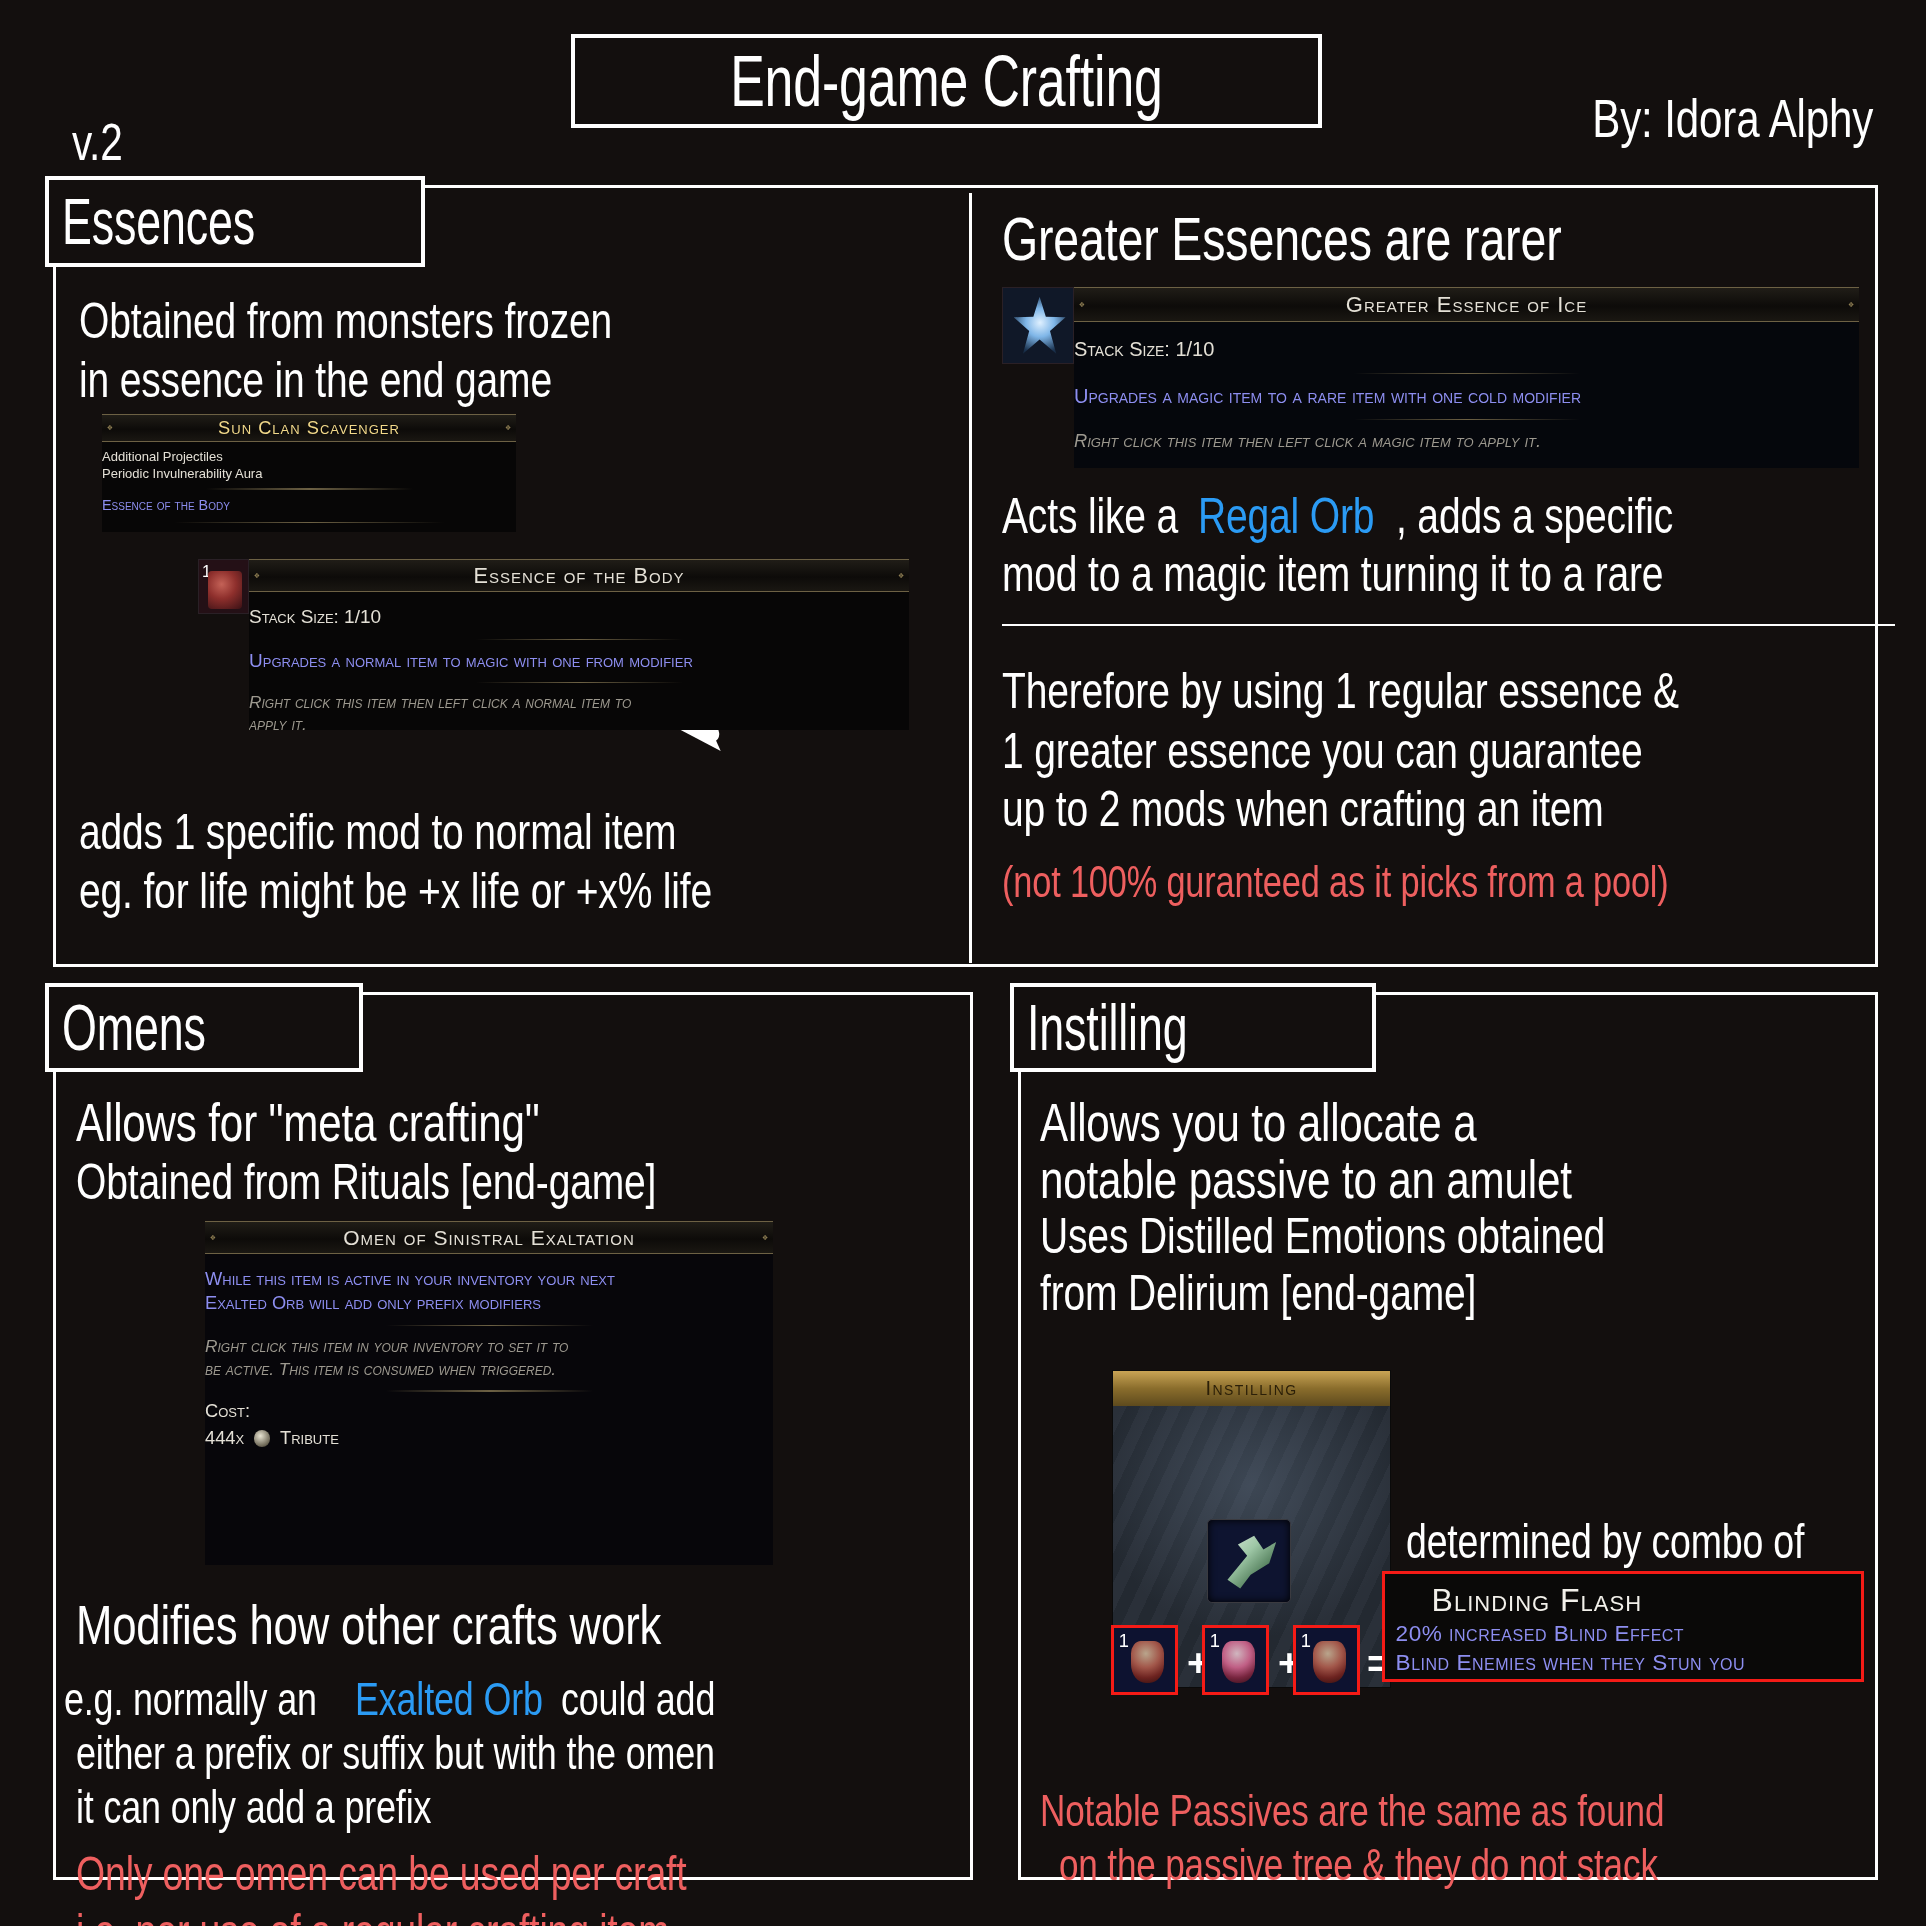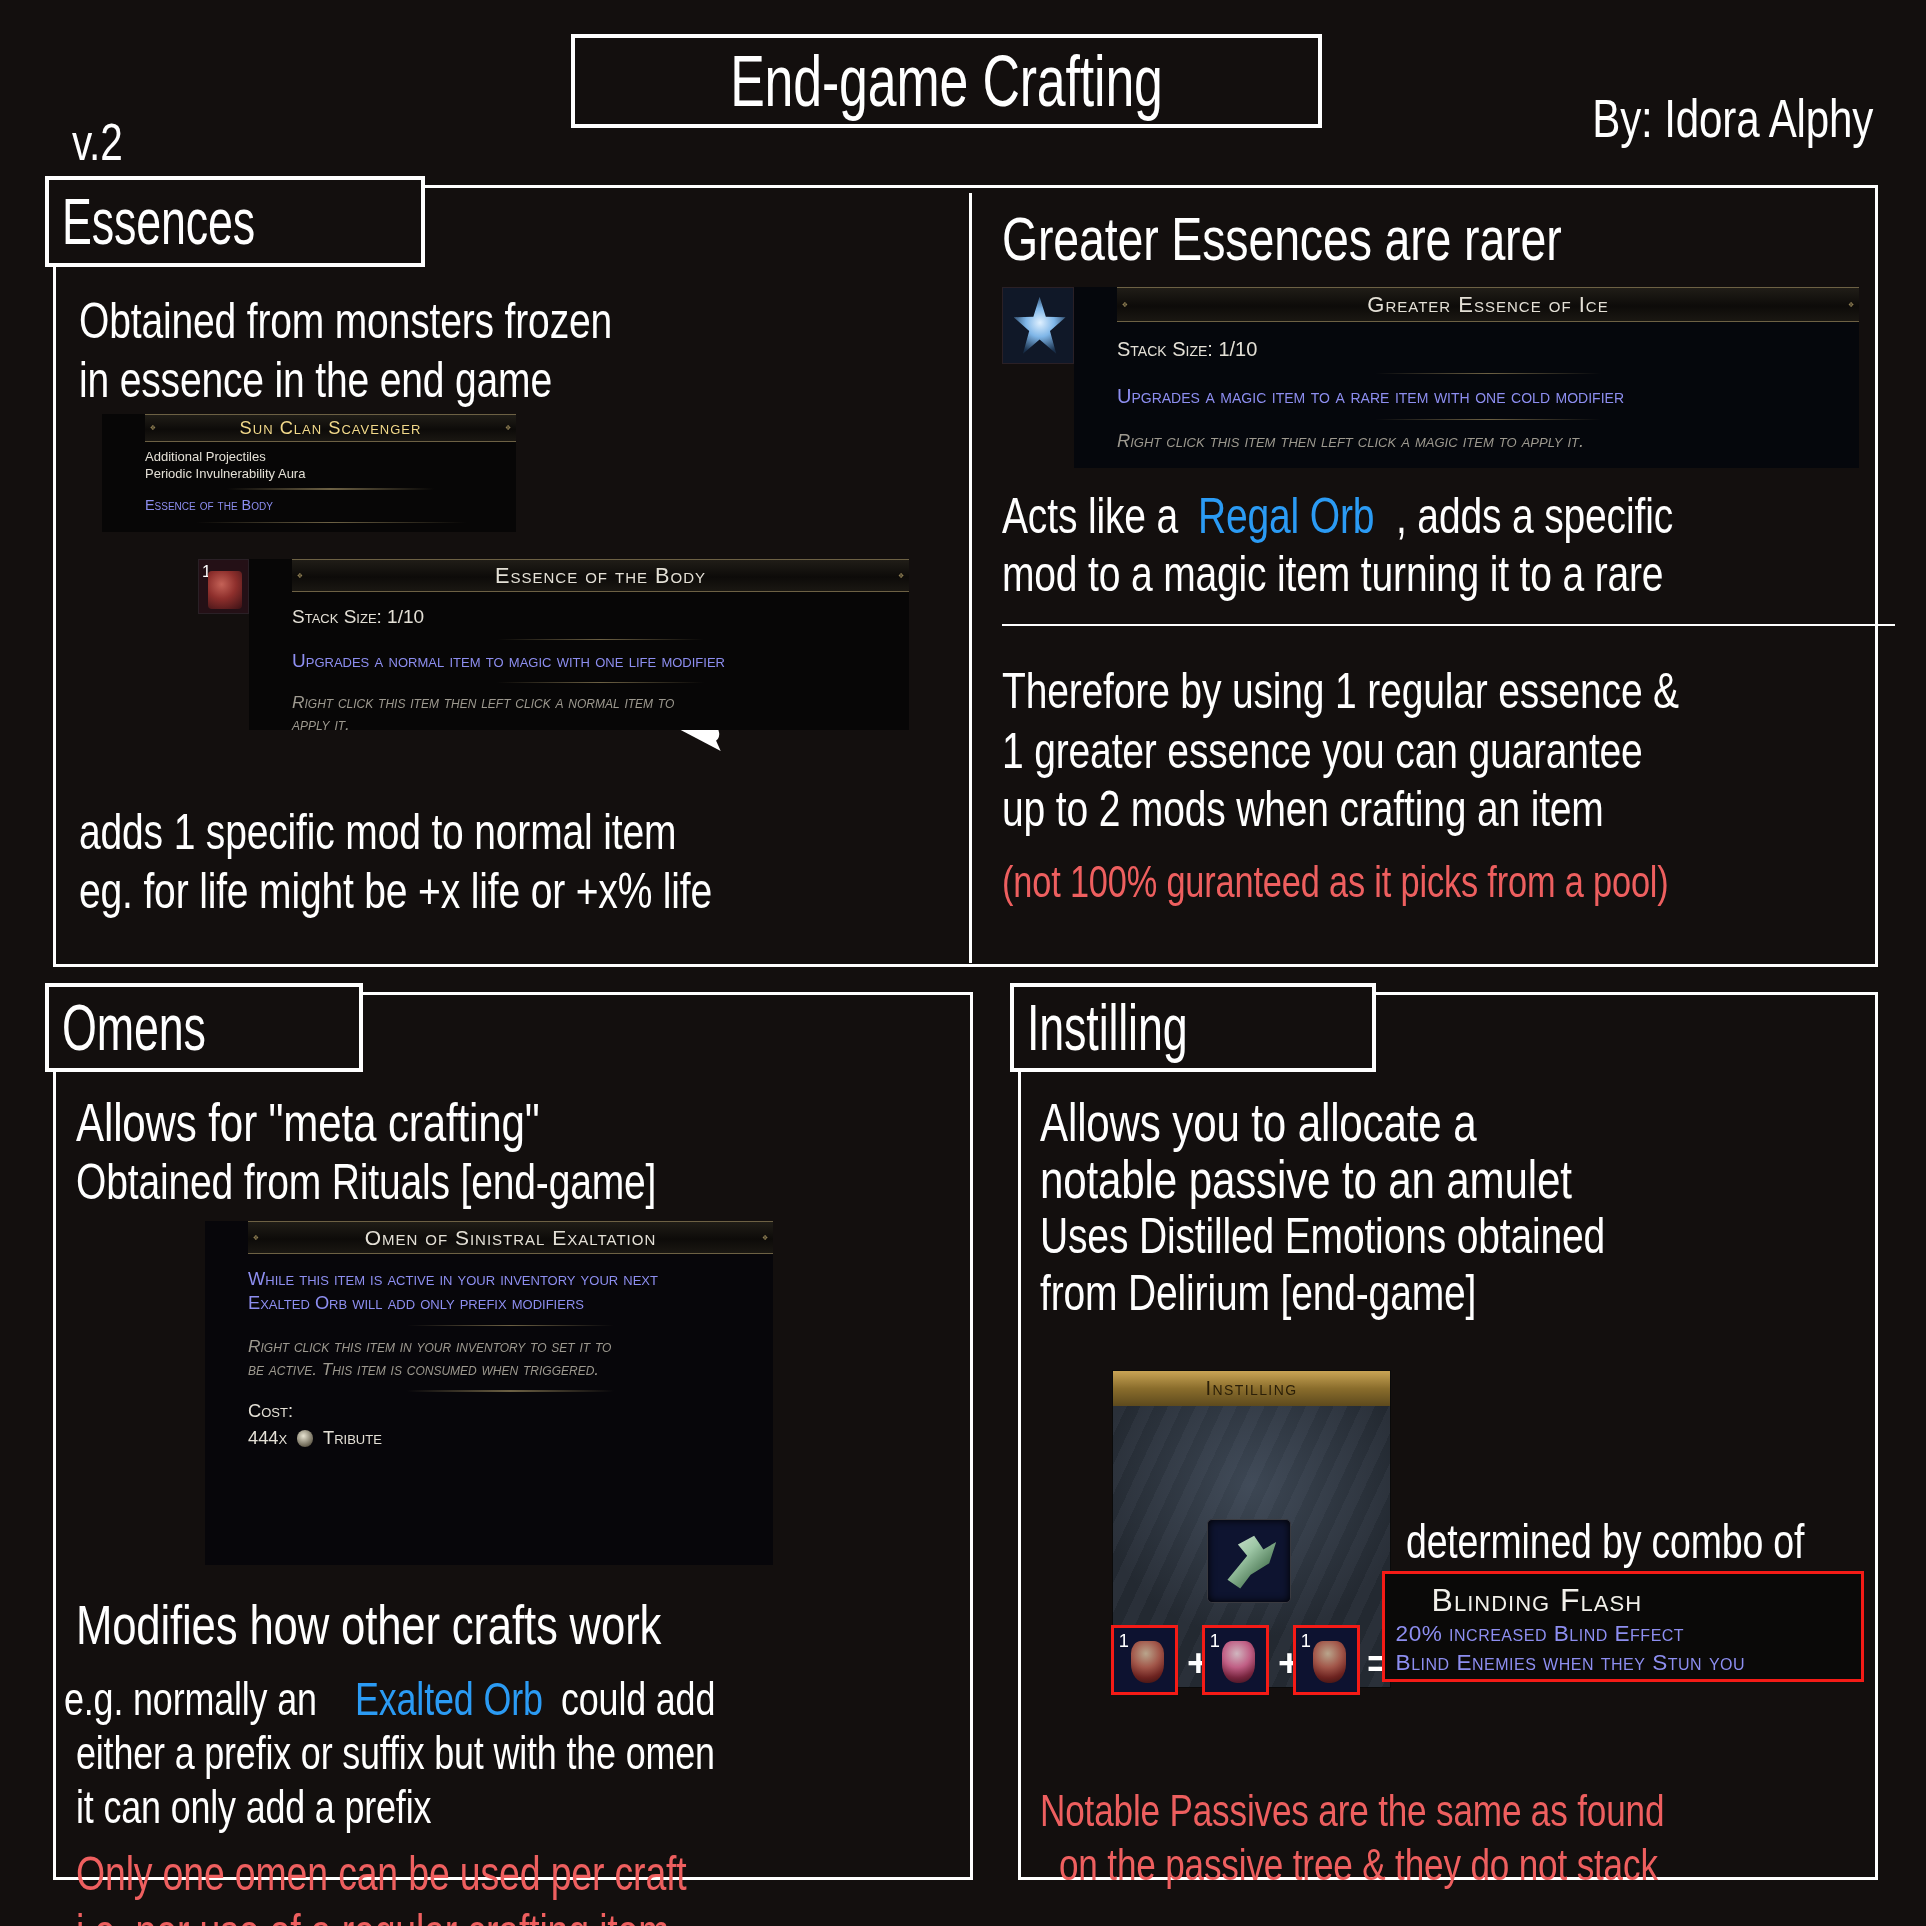--- a/index.html
+++ b/index.html
@@ -70,21 +70,21 @@
   
   .line{
     color:#ffffff;white-space:nowrap;display:block;
     transform-origin:left top;
   }
   .line.red{color:#ee5f5f;}
   .blue{color:#2b9bf4;}
   .hr{background:#ffffff;height:2.4px;}
 
   
-  .tip{position:absolute;background:#070606;overflow:hidden;padding-left:43px;}
+  .tip{position:absolute;background:#070606;overflow:hidden;}
   .tipbar{
     position:relative;width:100%;
     background:linear-gradient(180deg,#201d17 0%,#0d0b09 55%,#1a1712 100%);
     border-top:1.4px solid #6d6144;border-bottom:1.4px solid #6d6144;
     display:flex;align-items:center;justify-content:center;
   }
   .tipbar .curl{position:absolute;top:50%;transform:translateY(-50%);
     color:#8d7d52;font-size:0.9em;line-height:1;}
   .tipbar .curl.l{left:4.8px;} .tipbar .curl.r{right:4.8px;}
   .tip .t-title{white-space:nowrap;font-variant:small-caps;letter-spacing:1px;}
@@ -181,21 +181,21 @@
   </div>
 
   <div class="tip" style="left:193px;top:371px;width:660px;height:171px;">
     <div class="tipbar" style="height:33px;">
       <span class="curl l">❖</span>
       <span class="curl r">❖</span>
       <span class="t-title t-white" style="font-size:21.7px;">Essence of the Body</span>
     </div>
     <div class="t-row t-white" style="margin-top:14.4px;font-size:19px;">Stack Size: 1/10</div>
     <div class="t-sep" style="width:207px;margin-top:10.6px;"></div>
-    <div class="t-row t-blue" style="margin-top:9.6px;font-size:19px;">Upgrades a normal item to magic with one life modifier</div>
+    <div class="t-row t-blue" style="margin-top:9.6px;font-size:19px;">Upgrades a normal item to magic with one from modifier</div>
     <div class="t-sep" style="width:207px;margin-top:9.6px;"></div>
     <div class="t-row t-grey" style="margin-top:8.7px;font-size:17.3px;">Right click this item then left click a normal item to</div>
     <div class="t-row t-grey" style="margin-top:1px;font-size:17.3px;">apply it.</div>
   </div>
 
   <div class="line cond" style="position:absolute;left:23px;top:615px;font-size:50px;transform:scaleX(.78);">adds 1 specific mod to normal item</div>
   <div class="line cond" style="position:absolute;left:23px;top:674px;font-size:50px;transform:scaleX(.78);">eg. for life might be +x life or +x% life</div>
 
   <div class="line cond" style="position:absolute;left:946px;top:15.4px;font-size:62px;transform:scaleX(.75);">Greater Essences are rarer</div>
 

